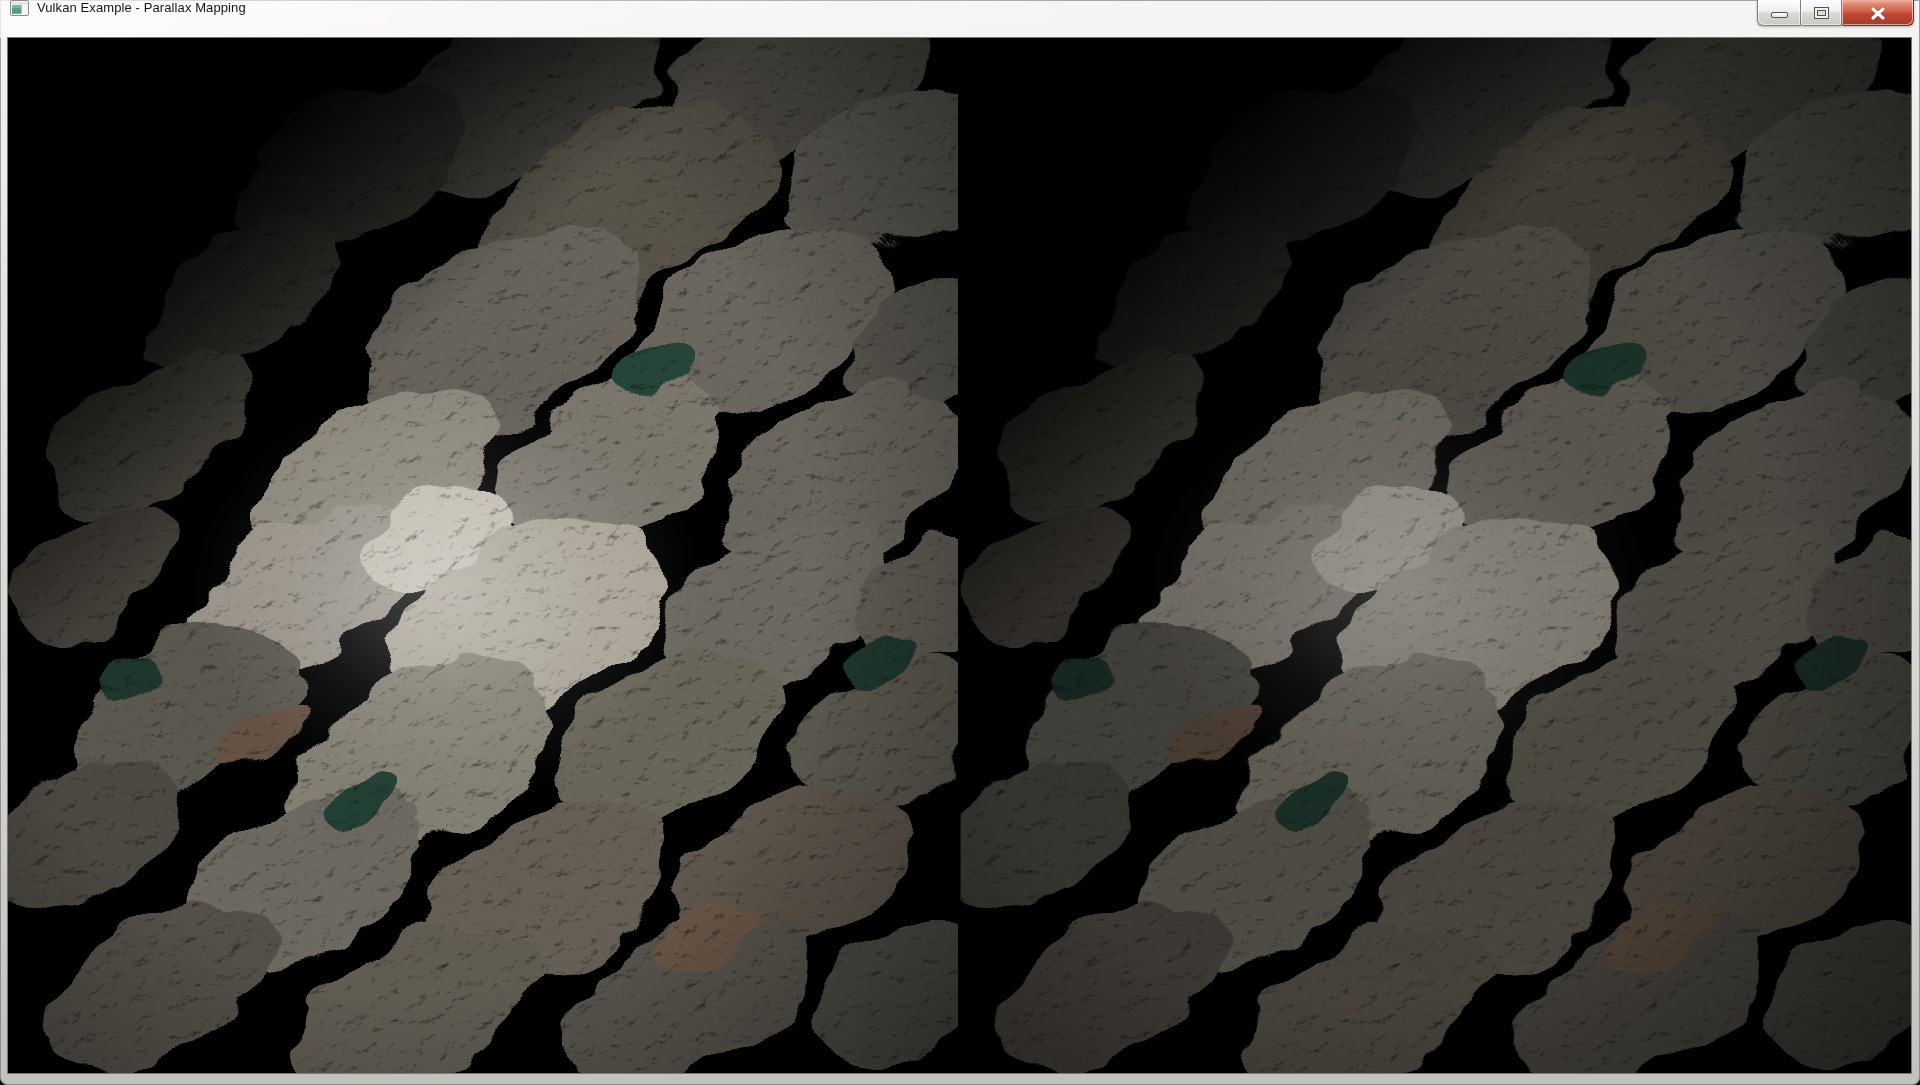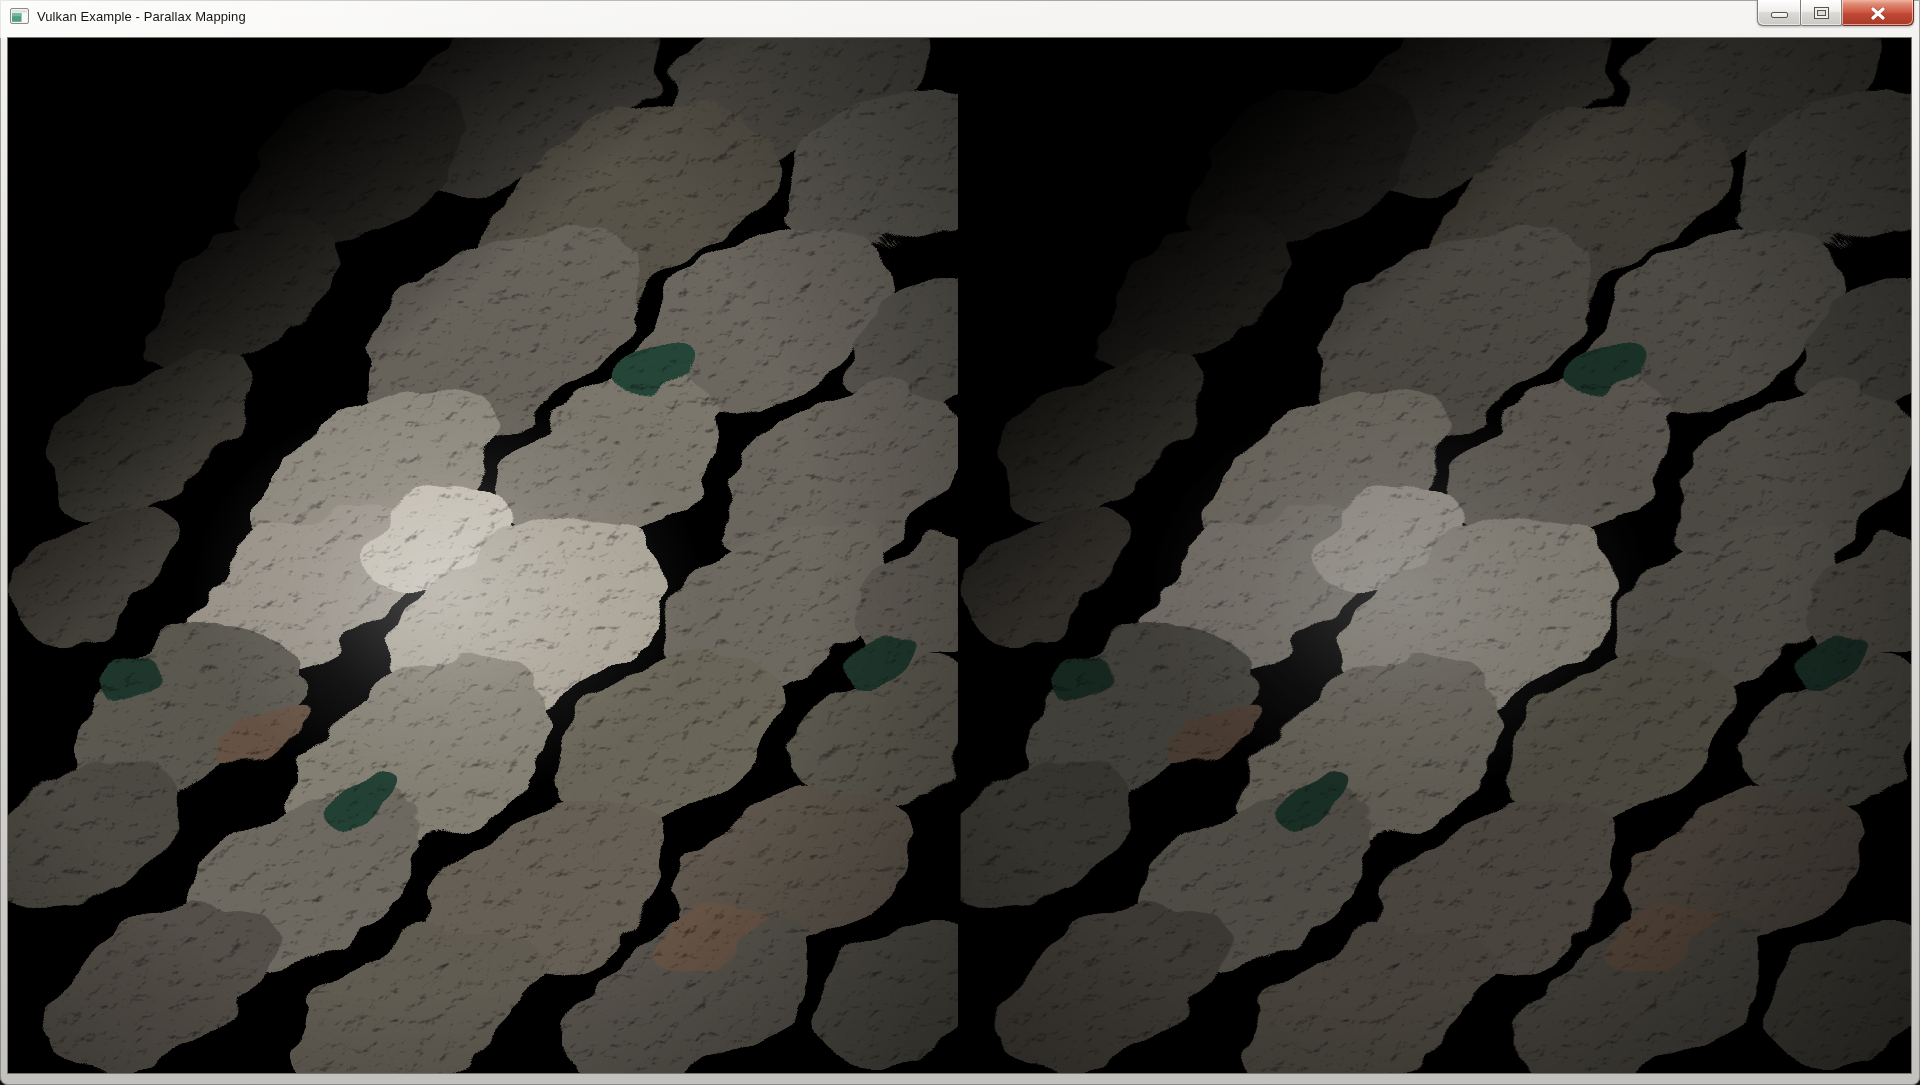--- a/index.html
+++ b/index.html
@@ -3,21 +3,21 @@
 <meta charset="utf-8">
 <style>
   *{margin:0;padding:0;box-sizing:border-box}
   html,body{width:1920px;height:1085px;background:#111;font-family:"Liberation Sans",sans-serif;overflow:hidden}
   .screen{position:relative;width:1920px;height:1085px}
 
   
   .window{position:absolute;inset:0;border-radius:0 0 8px 8px;
     background:linear-gradient(180deg,#f6f5f3 0%,#e6e4e1 28%,#d6d4d1 65%,#c3c1be 100%);
     box-shadow:inset 0 0 0 1px rgba(104,104,100,.6), inset 0 1px 0 rgba(255,255,255,.9)}
-  .titlebar{position:relative;height:38px;display:flex;align-items:center;
+  .titlebar{position:relative;height:38px;display:flex;align-items:flex-start;
     padding:0 200px 6px 10px;
     background:linear-gradient(115deg,rgba(255,255,255,.75) 0%,rgba(255,255,255,.25) 30%,rgba(255,255,255,0) 60%)}
   .app-icon{width:19px;height:16px;margin-right:8px;flex:0 0 auto}
   .title-text{font-size:13px;color:#151515;white-space:nowrap;letter-spacing:.1px}
 
   .controls{position:absolute;top:0;right:6px;height:26px;display:flex;
     filter:drop-shadow(0 1px 1px rgba(0,0,0,.28))}
   .winbtn{position:relative;height:26px;border:1px solid #7d7d79;border-top:none;
     display:flex;align-items:center;justify-content:center;cursor:pointer;padding:0}
   .winbtn::after{content:"";position:absolute;inset:0;border:1px solid rgba(255,255,255,.55);

